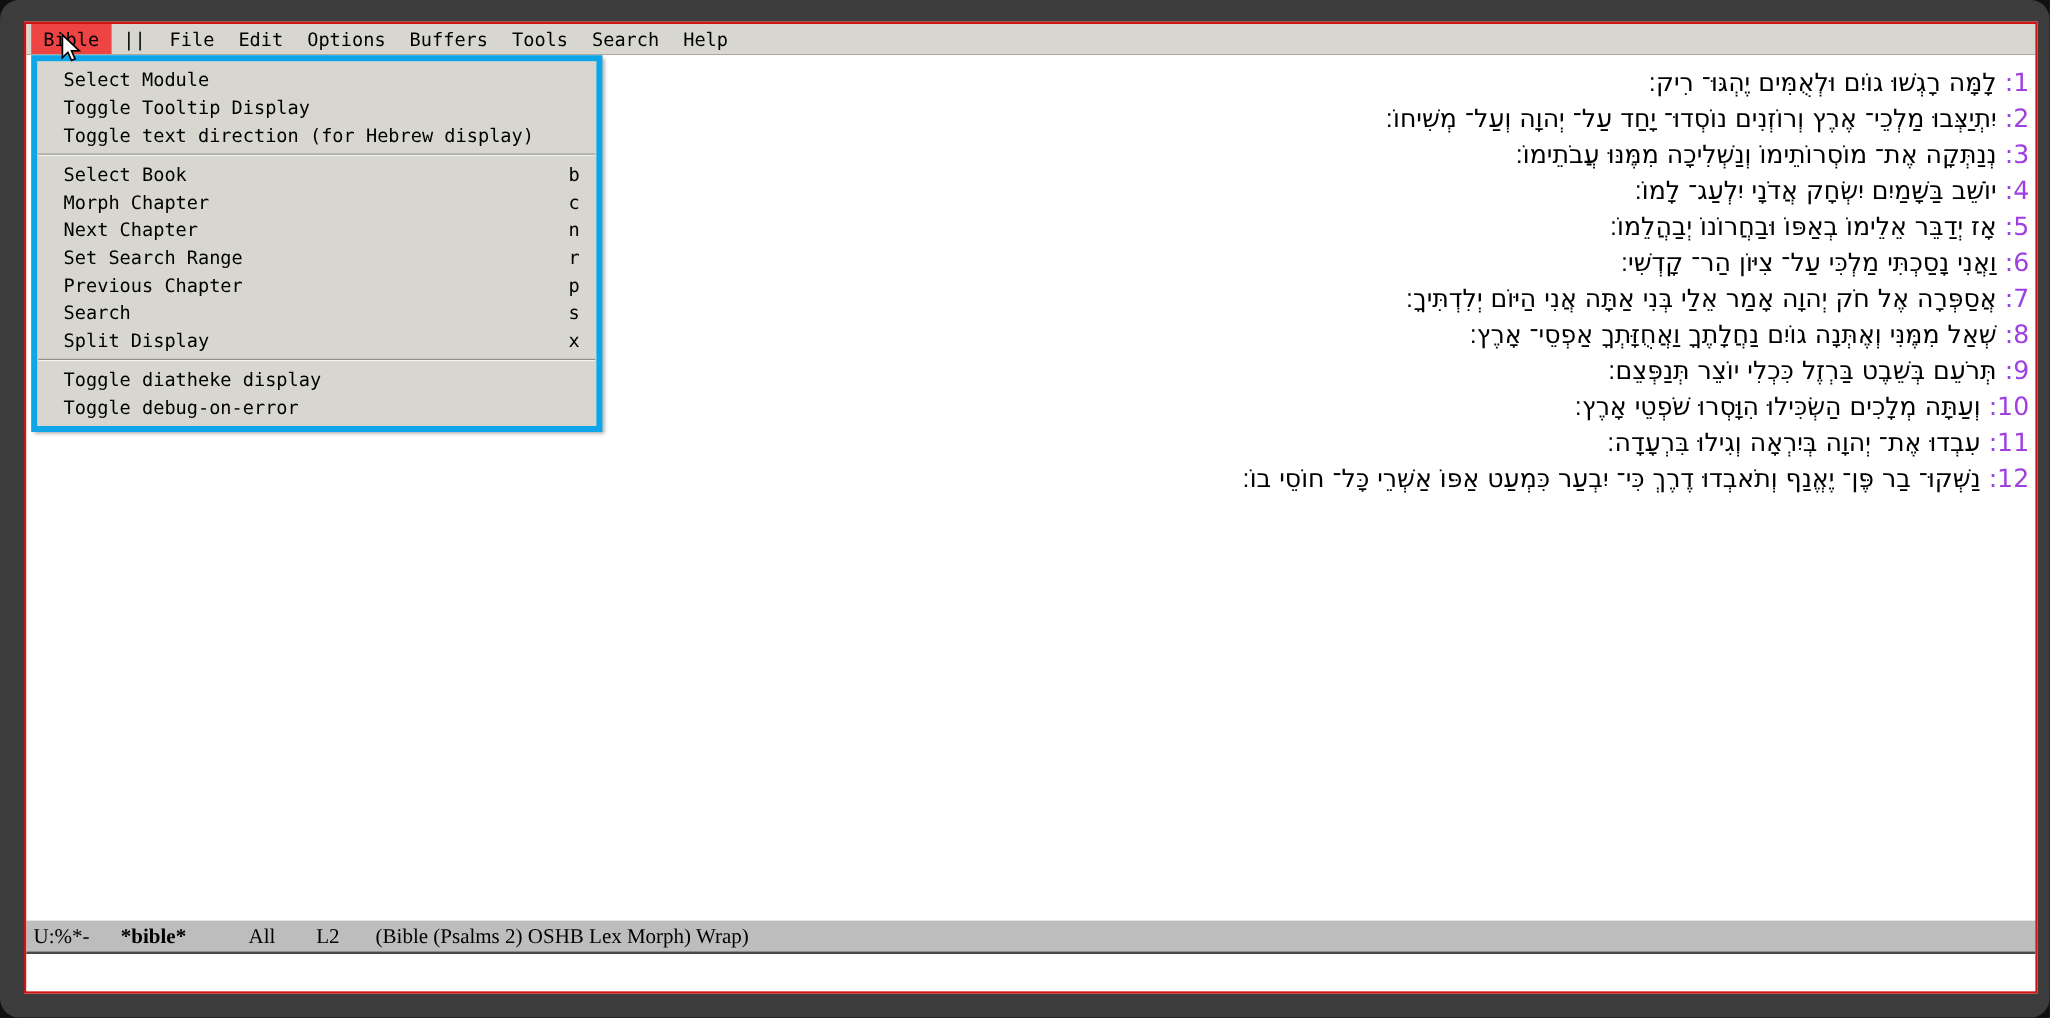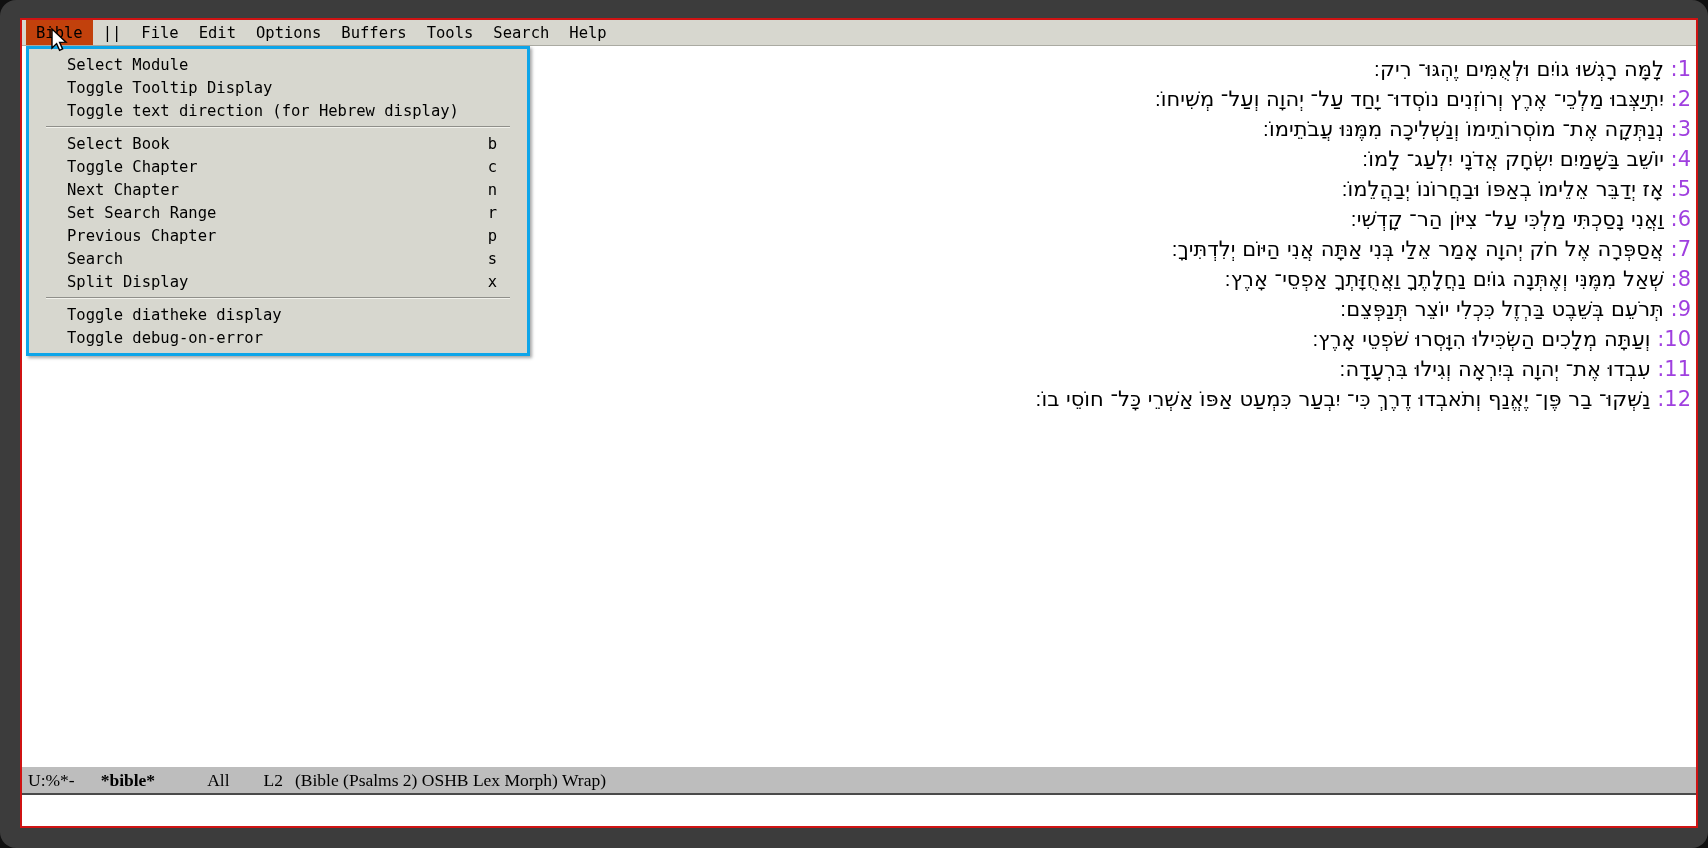--- a/index.html
+++ b/index.html
@@ -6,42 +6,42 @@
     font-family:"DejaVu Sans Mono",monospace;}
   .desktop{position:absolute;inset:0;background:#101010;}
   .wm-frame{position:absolute;inset:0;background:#3c3c3c;border-radius:16px;}
   .emacs-frame{position:absolute;left:20px;top:18px;right:10px;bottom:20px;
     background:#ffffff;border:2px solid #cf1313;display:flex;flex-direction:column;}
   
   .menu-bar{height:25px;flex:0 0 25px;background:#d7d7cf;border-bottom:1px solid #aaaaa2;
     display:flex;align-items:stretch;padding-left:4px;
     font-size:15.5px;color:#000;}
   .mitem{display:flex;align-items:center;padding:0 10px;cursor:default;white-space:pre;}
-  .mitem.active{background:#c2410c;color:#000;}
+  .mitem.active{background:#ef4444;color:#000;}
   
   .buffer{flex:1 1 auto;background:#fff;position:relative;overflow:hidden;
     padding:8px 5px 0 0;}
   .vline{direction:rtl;text-align:right;line-height:30px;font-size:21px;
     font-family:"DejaVu Sans",sans-serif;color:#000;white-space:nowrap;}
   .vnum{color:#9f3fdf;}
   
   .mode-line{flex:0 0 26px;background:#bdbdbd;border-bottom:2px solid #4a4a4a;
     font-family:"Liberation Serif",serif;font-size:17.5px;color:#000;
     display:flex;align-items:center;white-space:pre;}
   .ml-coding{margin-left:6px;}
   .ml-buffer{margin-left:26px;font-weight:bold;}
   .ml-pos{margin-left:52px;}
   .ml-line{margin-left:34px;}
-  .ml-modes{margin-left:12px;}
+  .ml-modes{margin-left:30px;}
   
   .echo-area{flex:0 0 31px;background:#fff;}
   
   .dropdown{position:absolute;left:4px;top:26px;width:466px;background:#d7d7cf;
-    border:3px solid #0ea5e9;box-shadow:2px 2px 3px rgba(0,0,0,.35);
-    padding:4px 16px;z-index:20;font-size:15.5px;color:#000;}
+    border:5px solid #0ea5e9;box-shadow:2px 2px 3px rgba(0,0,0,.35);
+    padding:4px 0;z-index:20;font-size:15.5px;color:#000;}
   .ditem{display:flex;justify-content:space-between;align-items:center;
     height:23px;padding:0 14px 0 22px;cursor:default;white-space:pre;}
   .dkey{margin-left:12px;}
   .dsep{border-top:1px solid #8f8f8a;border-bottom:1px solid #f2f2ec;margin:4px 1px;}
   
   .cursor{position:absolute;left:24px;top:7px;z-index:30;pointer-events:none;}
 </style>
 </head>
 <body>
 
@@ -86,21 +86,21 @@
     </div>
 
     <div class="echo-area"></div>
 
     <div class="dropdown">
       <div class="ditem"><span>Select Module</span><span class="dkey"></span></div>
       <div class="ditem"><span>Toggle Tooltip Display</span><span class="dkey"></span></div>
       <div class="ditem"><span>Toggle text direction (for Hebrew display)</span><span class="dkey"></span></div>
       <div class="dsep"></div>
       <div class="ditem"><span>Select Book</span><span class="dkey">b</span></div>
-      <div class="ditem"><span>Toggle Chapter</span><span class="dkey">c</span></div>
+      <div class="ditem"><span>Morph Chapter</span><span class="dkey">c</span></div>
       <div class="ditem"><span>Next Chapter</span><span class="dkey">n</span></div>
       <div class="ditem"><span>Set Search Range</span><span class="dkey">r</span></div>
       <div class="ditem"><span>Previous Chapter</span><span class="dkey">p</span></div>
       <div class="ditem"><span>Search</span><span class="dkey">s</span></div>
       <div class="ditem"><span>Split Display</span><span class="dkey">x</span></div>
       <div class="dsep"></div>
       <div class="ditem"><span>Toggle diatheke display</span><span class="dkey"></span></div>
       <div class="ditem"><span>Toggle debug-on-error</span><span class="dkey"></span></div>
     </div>
 

